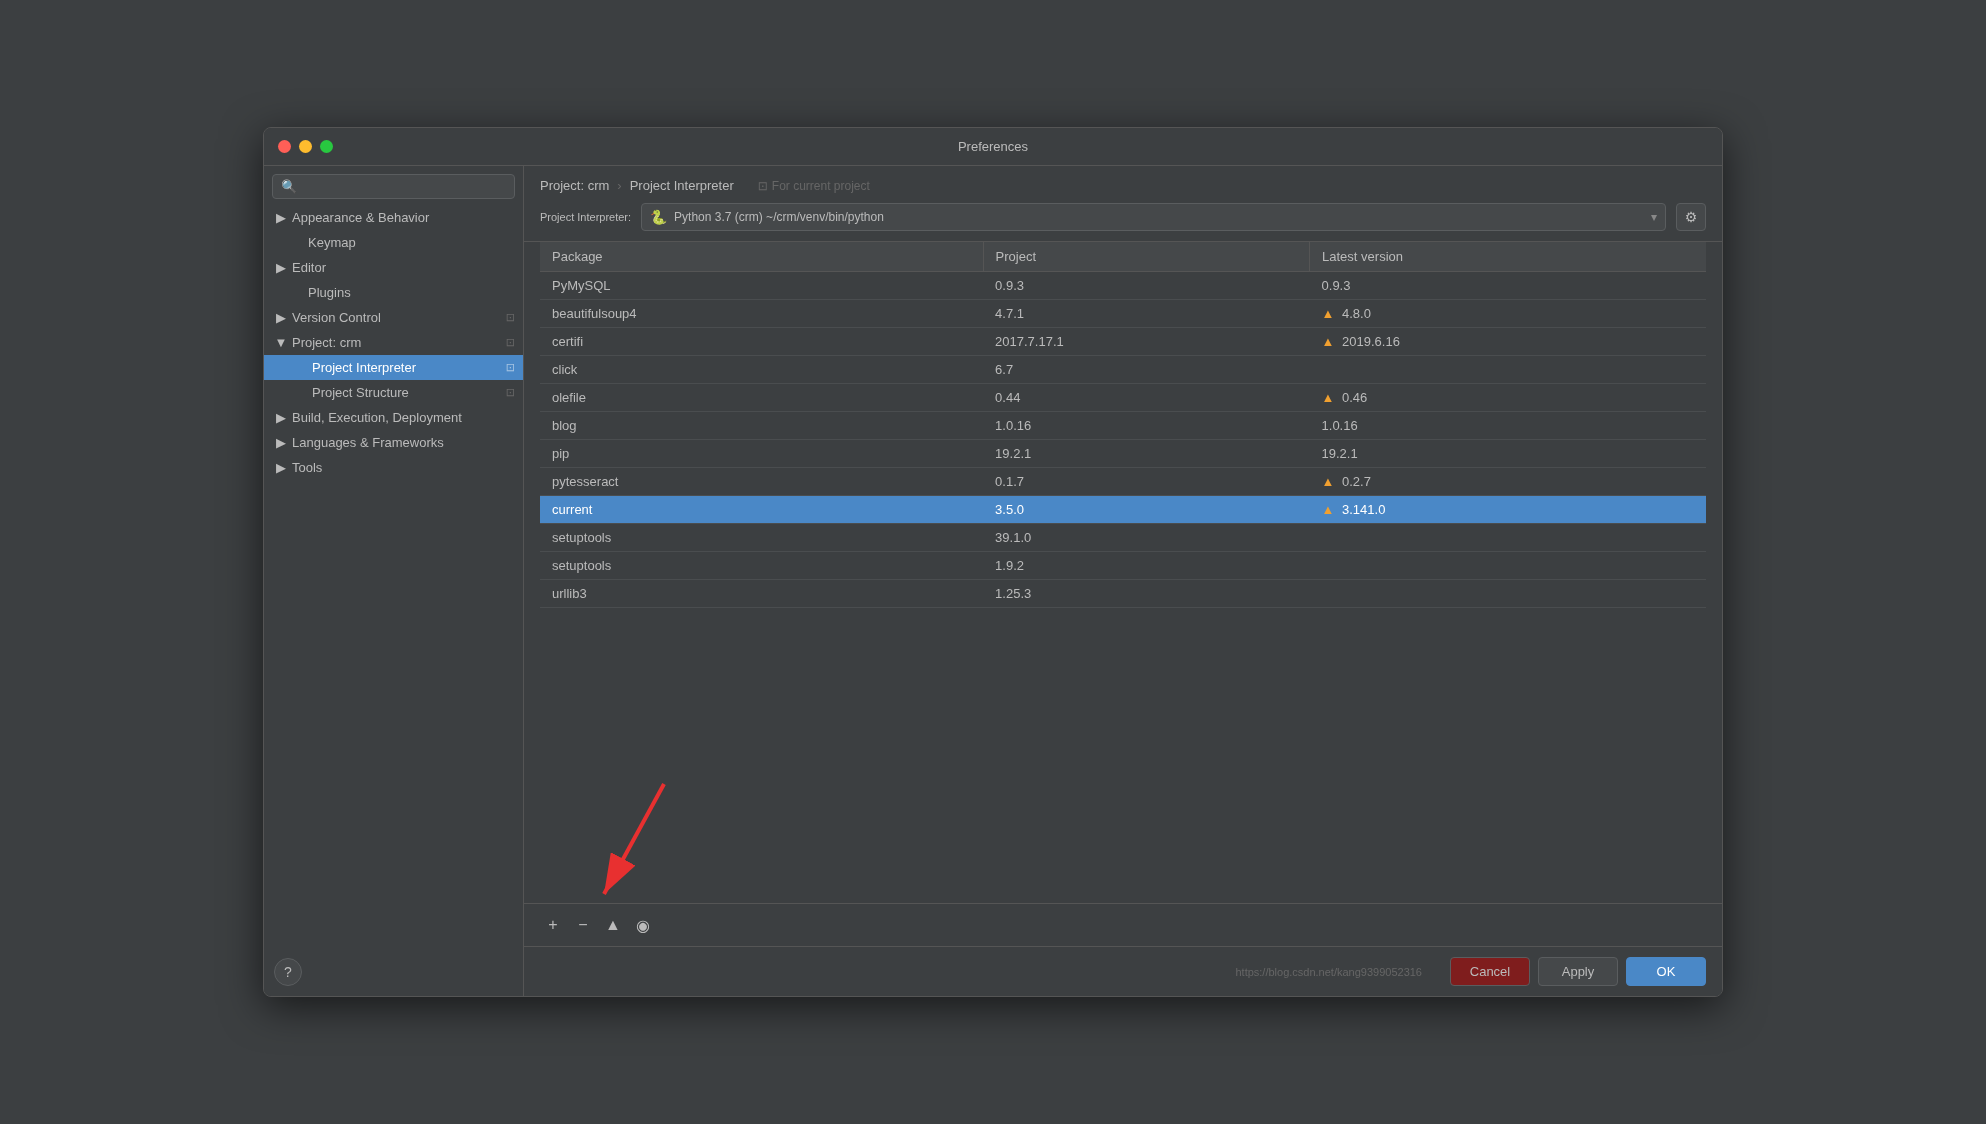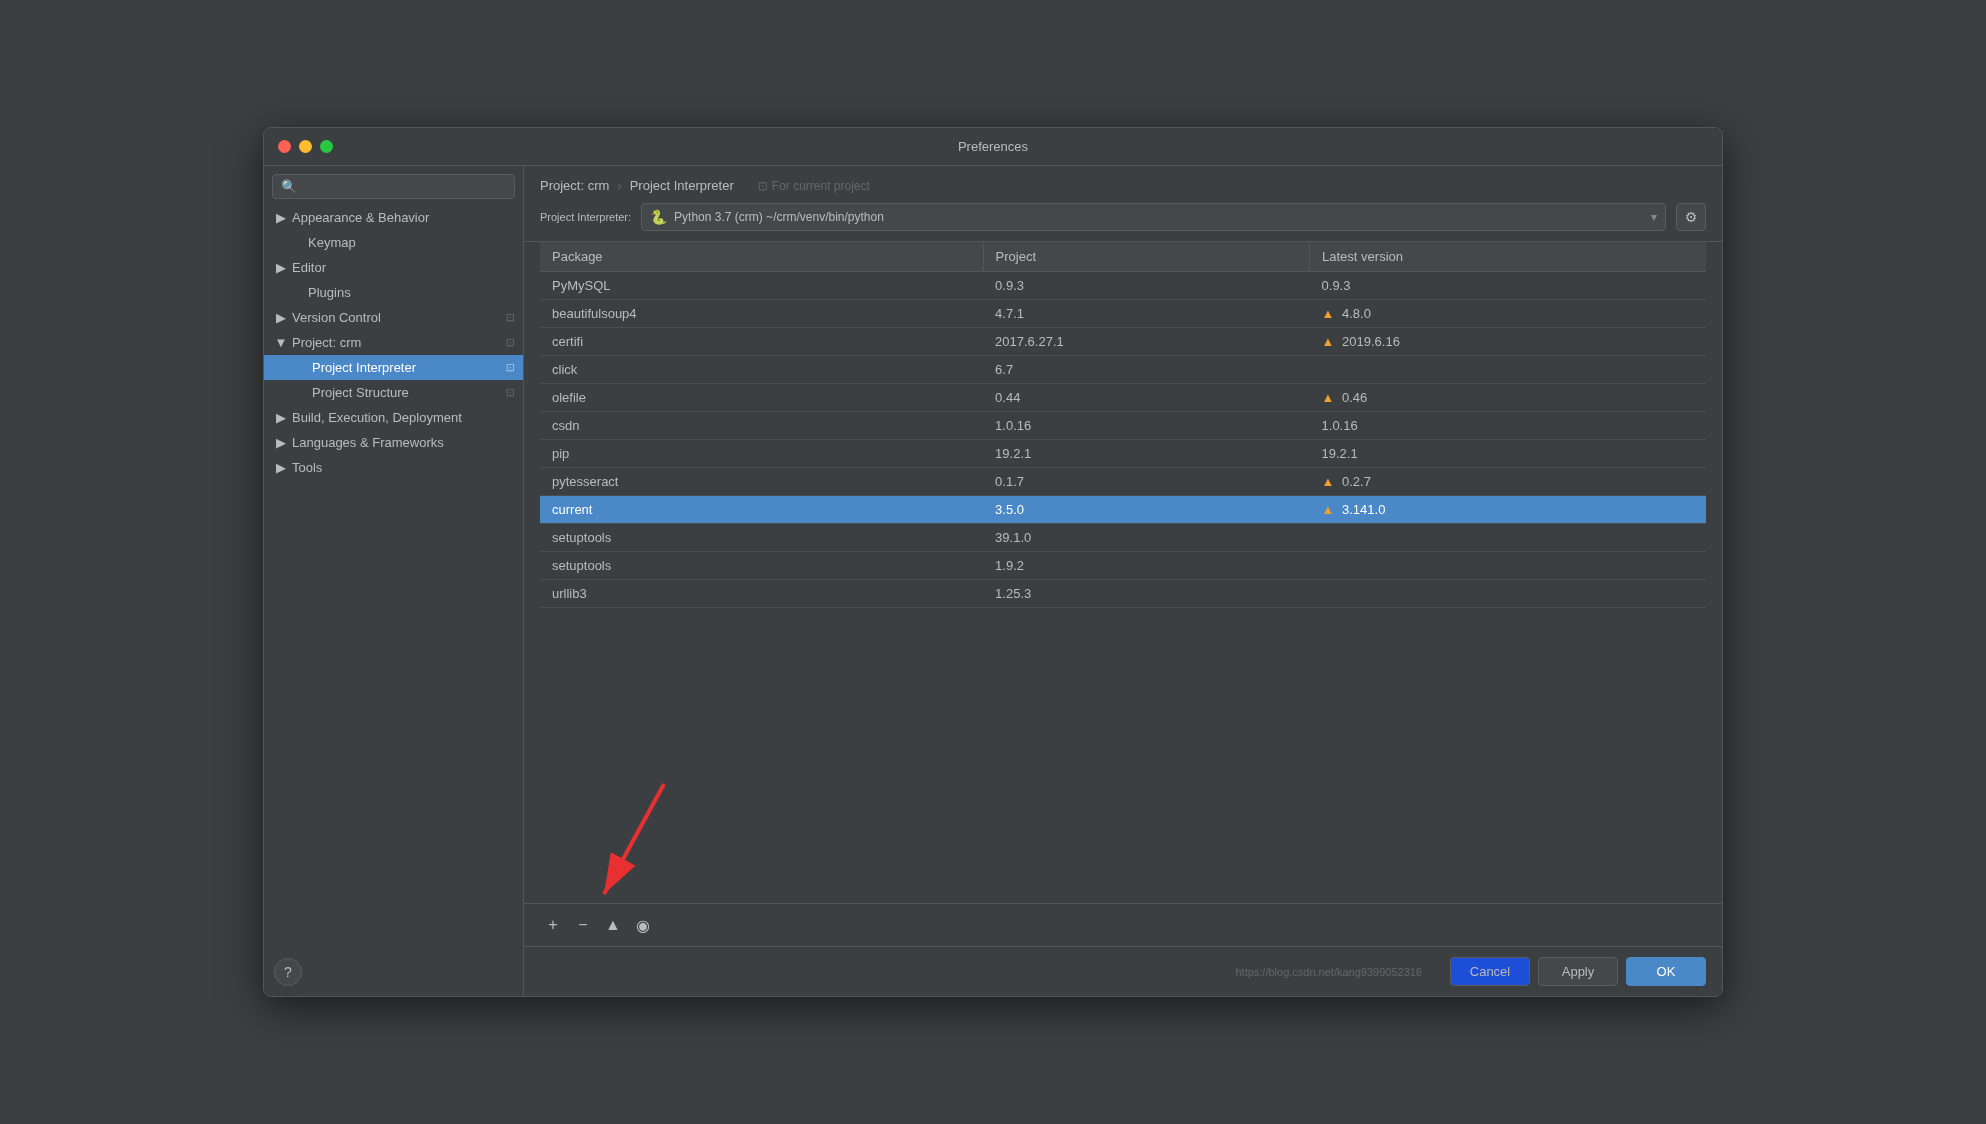--- a/index.html
+++ b/index.html
@@ -279,21 +279,21 @@
     .btn {
       padding: 6px 18px;
       border-radius: 4px;
       font-size: 13px;
       cursor: pointer;
       border: 1px solid #5a5d5f;
       min-width: 80px;
       text-align: center;
     }
     .btn-cancel {
-      background: #1d4ed8;
+      background: #7f1d1d;
       color: #bbbbbb;
     }
     .btn-apply {
       background: #45484a;
       color: #bbbbbb;
     }
     .btn-ok {
       background: #4a88c7;
       color: #fff;
       border-color: #4a88c7;
@@ -427,35 +427,35 @@
                 <td>0.9.3</td>
                 <td>0.9.3</td>
               </tr>
               <tr>
                 <td>beautifulsoup4</td>
                 <td>4.7.1</td>
                 <td><span class="update-arrow">▲ </span>4.8.0</td>
               </tr>
               <tr>
                 <td>certifi</td>
-                <td>2017.6.27.1</td>
+                <td>2017.7.17.1</td>
                 <td><span class="update-arrow">▲ </span>2019.6.16</td>
               </tr>
               <tr>
                 <td>click</td>
                 <td>6.7</td>
                 <td></td>
               </tr>
               <tr>
                 <td>olefile</td>
                 <td>0.44</td>
                 <td><span class="update-arrow">▲ </span>0.46</td>
               </tr>
               <tr>
-                <td>csdn</td>
+                <td>blog</td>
                 <td>1.0.16</td>
                 <td>1.0.16</td>
               </tr>
               <tr>
                 <td>pip</td>
                 <td>19.2.1</td>
                 <td>19.2.1</td>
               </tr>
               <tr>
                 <td>pytesseract</td>

